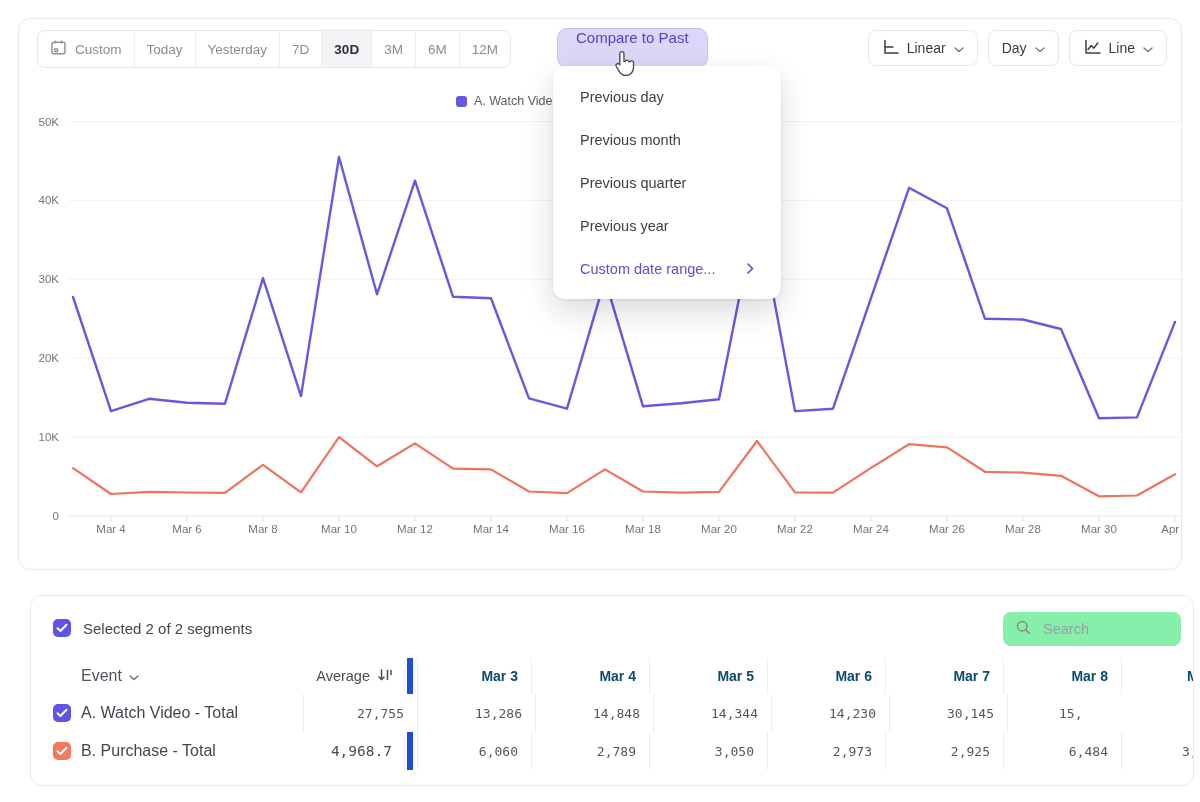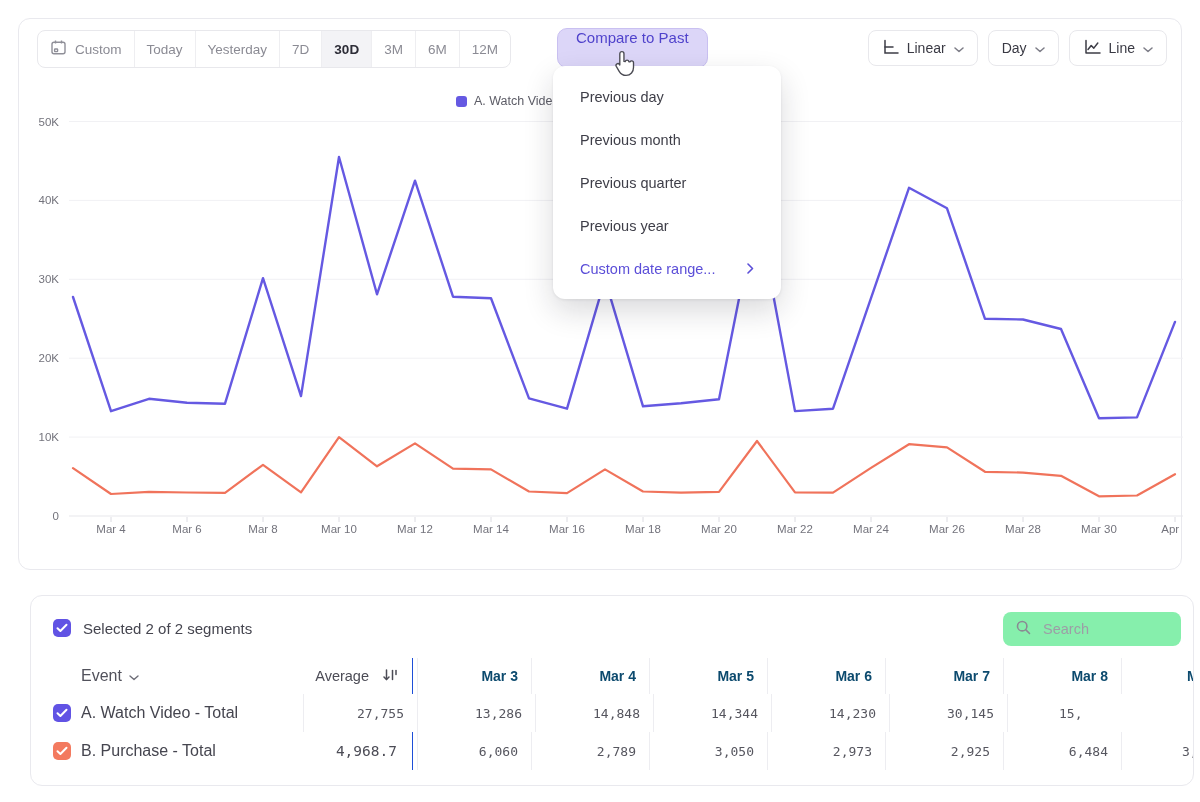--- a/index.html
+++ b/index.html
@@ -52,22 +52,22 @@
   .search-box input{border:none;background:transparent;outline:none;font-size:14.5px;color:#3a3a44;width:100%;
     font-family:"Liberation Sans",sans-serif;}
   .search-box input::placeholder{color:#9d9da6;}
   .tbl{position:absolute;left:0;top:62px;width:1240px;}
   .tr{display:flex;align-items:stretch;}
   .tr.head{height:36px;}
   .tr.body-row{height:38px;}
   .td{box-sizing:border-box;display:flex;align-items:center;}
   .td.ev{width:268px;padding-left:22px;gap:10px;font-size:16px;color:#45454f;}
   .tr.head .td.ev{padding-left:50px;gap:7px;color:#52525c;}
-  .td.avg{width:114px;justify-content:flex-end;padding-right:15px;gap:14px;color:#4c4c56;font-size:14.5px;
-    border-right:1px solid #1d4ed8;}
+  .td.avg{width:114px;justify-content:flex-end;padding-right:15px;gap:8px;color:#4c4c56;font-size:14.5px;
+    border-right:6px solid #1d4ed8;}
   .td.day{width:118px;justify-content:flex-end;padding-right:13px;border-left:1px solid #ededf1;}
   .td.day.first{width:114px;margin-left:4px;}
   .tr.head .td.day{font-weight:700;color:#0c4a6e;font-size:14px;}
   .num{font-family:"DejaVu Sans Mono",monospace;font-size:13px;color:#56565f;}
   .td.day.cut{justify-content:flex-start;padding-right:0;}
   .cut-h{padding-left:65px;}
   .cut-1{padding-left:51px;}
   .cut-2{padding-left:60px;}
 </style>
 </head>

